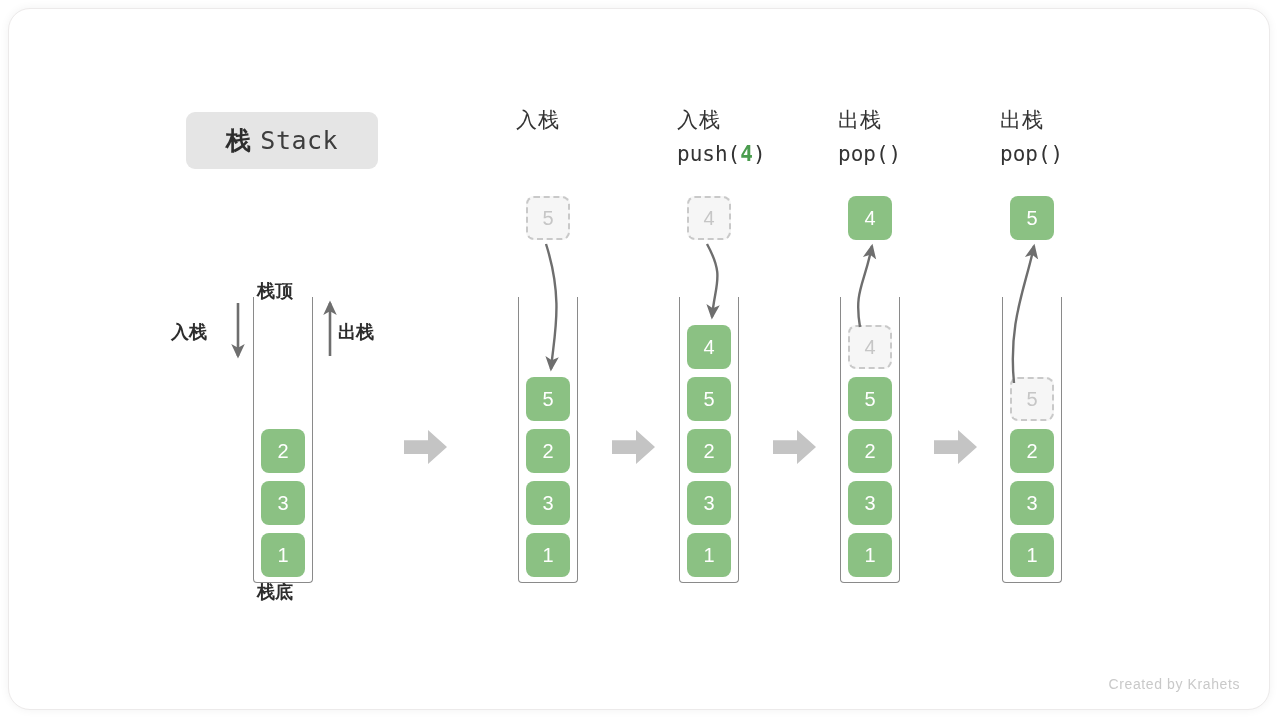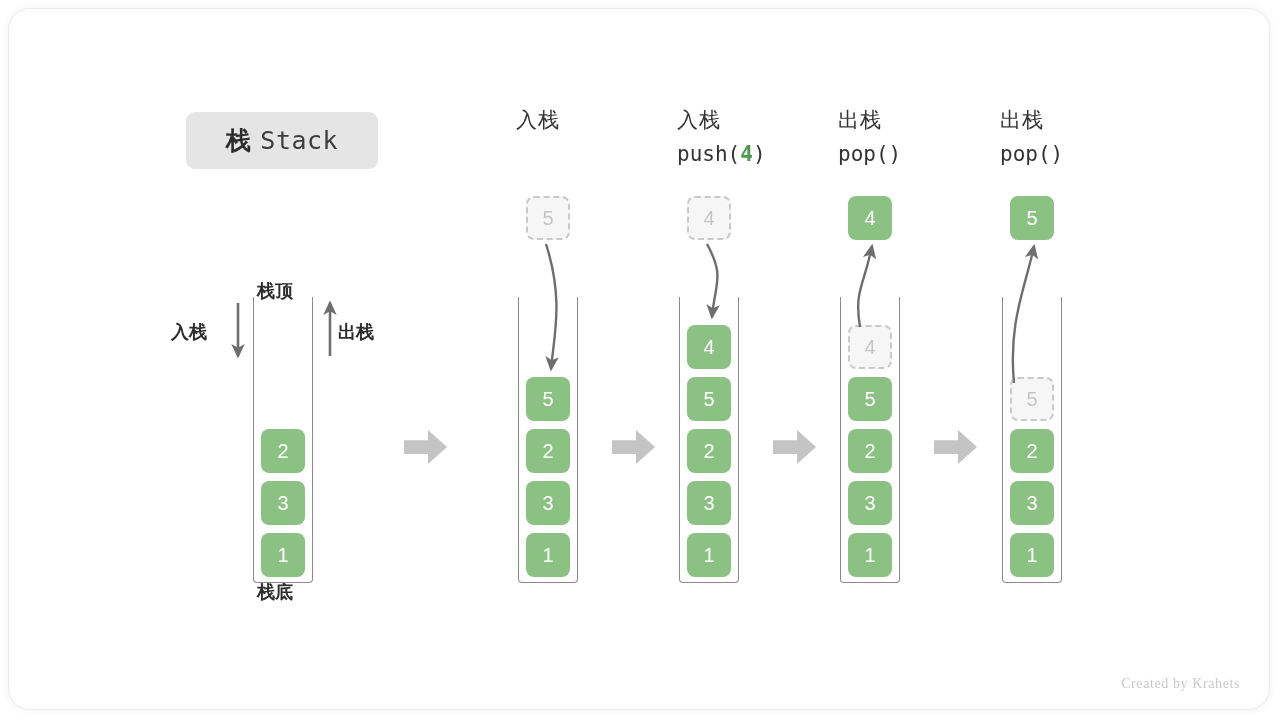--- a/index.html
+++ b/index.html
@@ -139,21 +139,21 @@
     width: 1280px;
     height: 720px;
     pointer-events: none;
   }
 
   
   #watermark {
     position: absolute;
     right: 40px;
     bottom: 28px;
-    font-family: Liberation Serif, serif;
+    font-family: Liberation Sans, sans-serif;
     font-size: 14px;
     color: #c9c9c9;
     letter-spacing: 0.6px;
     white-space: nowrap;
   }
 </style>
 </head>
 <body>
 
 <div id="canvas">

